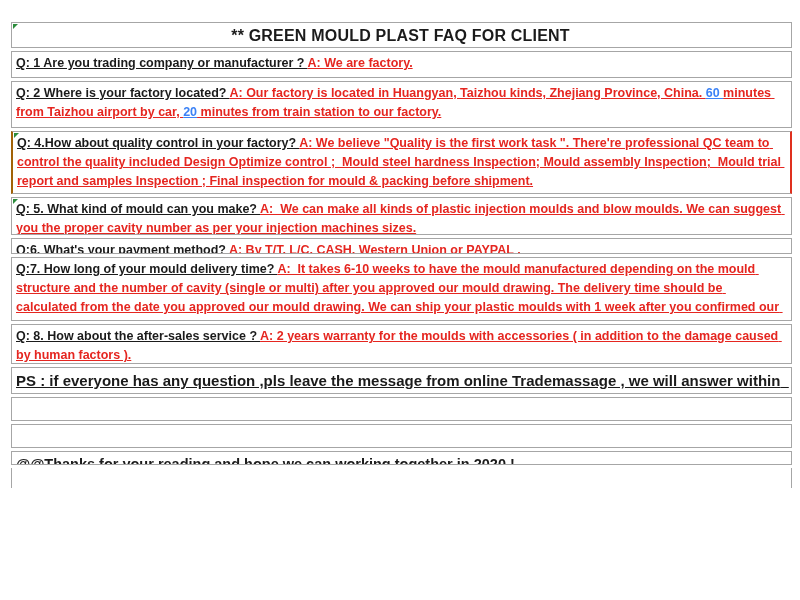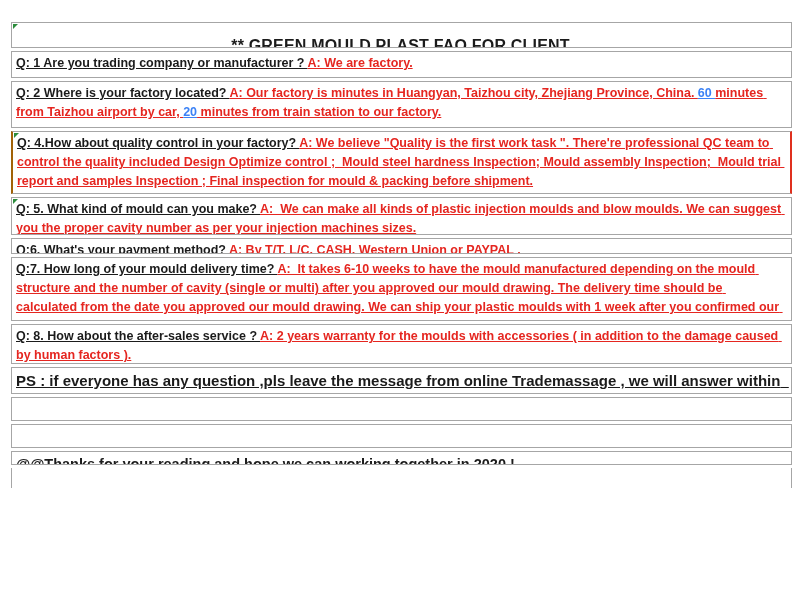--- a/index.html
+++ b/index.html
@@ -13,41 +13,41 @@
     position:relative;box-sizing:border-box;background:#ffffff;
     border:1px solid #a6a6a6;margin-bottom:3px;
     padding:2px 6px 0 4px;overflow:hidden;
     font-size:12.5px;line-height:19px;color:#1b1b1b;
   }
   .row .q,.row .a,.row .u{white-space:pre-wrap;text-decoration:underline;}
   .a{color:#e52620;}
   .u{color:#3b82f6;text-decoration:underline;}
   .title-row{
     height:26px;text-align:center;font-size:16px;line-height:22px;
-    letter-spacing:0.2px;padding-top:12px;
+    letter-spacing:0.2px;padding-top:2px;
   }
   .q4{border-left:2px solid #a16207;border-right:2px solid #e0301e;}
   .ps-row{font-size:15px;line-height:22px;white-space:pre;}
   .thanks-row{font-size:14.5px;line-height:20px;white-space:pre;}
   .empty-row{height:24px;}
   .last-row{height:20px;border-top:none;border-bottom:none;margin-bottom:0;}
   .flag{
     position:absolute;top:1px;left:1px;width:0;height:0;
     border-top:5px solid #2c8c3c;border-right:5px solid transparent;
   }
 </style>
 </head>
 <body>
 
 <div class="sheet">
   <div class="row title-row"><span class="flag"></span><span>** GREEN MOULD PLAST FAQ FOR CLIENT</span></div>
 
   <div class="row" style="height:27px"><span class="q">Q: 1 Are you trading company or manufacturer ? </span><span class="a">A: We are factory.</span></div>
 
-  <div class="row" style="height:47px"><span class="q">Q: 2 Where is your factory located? </span><span class="a">A: Our factory is minutes in Huangyan, Taizhou city, Zhejiang Province, China. </span><span class="u">60 </span><span class="a">minutes from Taizhou airport by car, </span><span class="u">20</span><span class="a"> minutes from train station to our factory.</span></div>
+  <div class="row" style="height:47px"><span class="q">Q: 2 Where is your factory located? </span><span class="a">A: Our factory is located in Huangyan, Taizhou kinds, Zhejiang Province, China. </span><span class="u">60 </span><span class="a">minutes from Taizhou airport by car, </span><span class="u">20</span><span class="a"> minutes from train station to our factory.</span></div>
 
 
   <div class="row q4" style="height:63px"><span class="flag"></span><span class="q">Q: 4.How about quality control in your factory? </span><span class="a">A: We believe "Quality is the first work task ". There're professional QC team to control the quality included Design Optimize control ;  Mould steel hardness Inspection; Mould assembly Inspection;  Mould trial report and samples Inspection ; Final inspection for mould &amp; packing before shipment.</span></div>
 
   <div class="row" style="height:38px"><span class="flag"></span><span class="q">Q: 5. What kind of mould can you make? </span><span class="a">A:  We can make all kinds of plastic injection moulds and blow moulds. We can suggest you the proper cavity number as per your injection machines sizes.</span></div>
 
   <div class="row" style="height:16px"><span class="q">Q:6. What's your payment method? </span><span class="a">A: By T/T, L/C, CASH, Western Union or PAYPAL .</span></div>
 
   <div class="row" style="height:64px"><span class="q">Q:7. How long of your mould delivery time? </span><span class="a">A:  It takes 6-10 weeks to have the mould manufactured depending on the mould structure and the number of cavity (single or multi) after you approved our mould drawing. The delivery time should be calculated from the date you approved our mould drawing. We can ship your plastic moulds with 1 week after you confirmed our final samples.</span></div>
 

